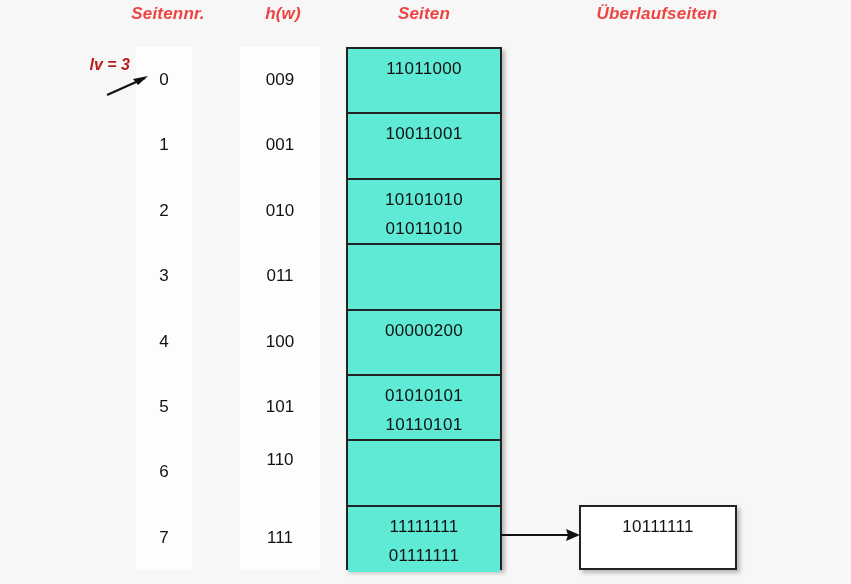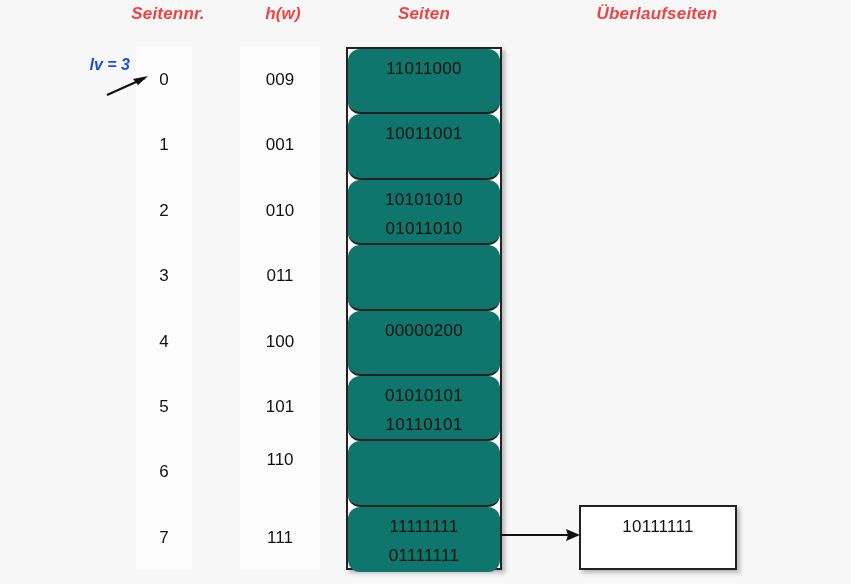--- a/index.html
+++ b/index.html
@@ -50,21 +50,21 @@
   #annot {
     position: absolute;
     left: 30px;
     top: 52px;
     width: 100px;
     text-align: right;
     font-style: italic;
     font-weight: 600;
     font-size: 16px;
     line-height: 26px;
-    color: #1d4ed8;
+    color: #b91c1c;
     white-space: nowrap;
   }
   #annot-arrow {
     position: absolute;
     left: 105px;
     top: 68px;
     width: 50px;
     height: 36px;
   }
 
@@ -90,23 +90,22 @@
     border: 2px solid #222;
     box-sizing: border-box;
     background: #ffffff;
     box-shadow: 3px 3px 4px rgba(0,0,0,.25);
   }
   .page-row {
     position: relative;
     height: 65.375px;
     box-sizing: border-box;
     border-bottom: 2px solid #222;
-    background: #0f766e;
+    background: #5eead4;
     overflow: hidden;
-    border-radius: 12px;
   }
   .page-row:last-child { border-bottom: none; }
   .page-line {
     font-size: 17px;
     line-height: 29px;
     text-align: center;
     color: #111;
     letter-spacing: .3px;
   }
   .page-line.first { padding-top: 5px; }

